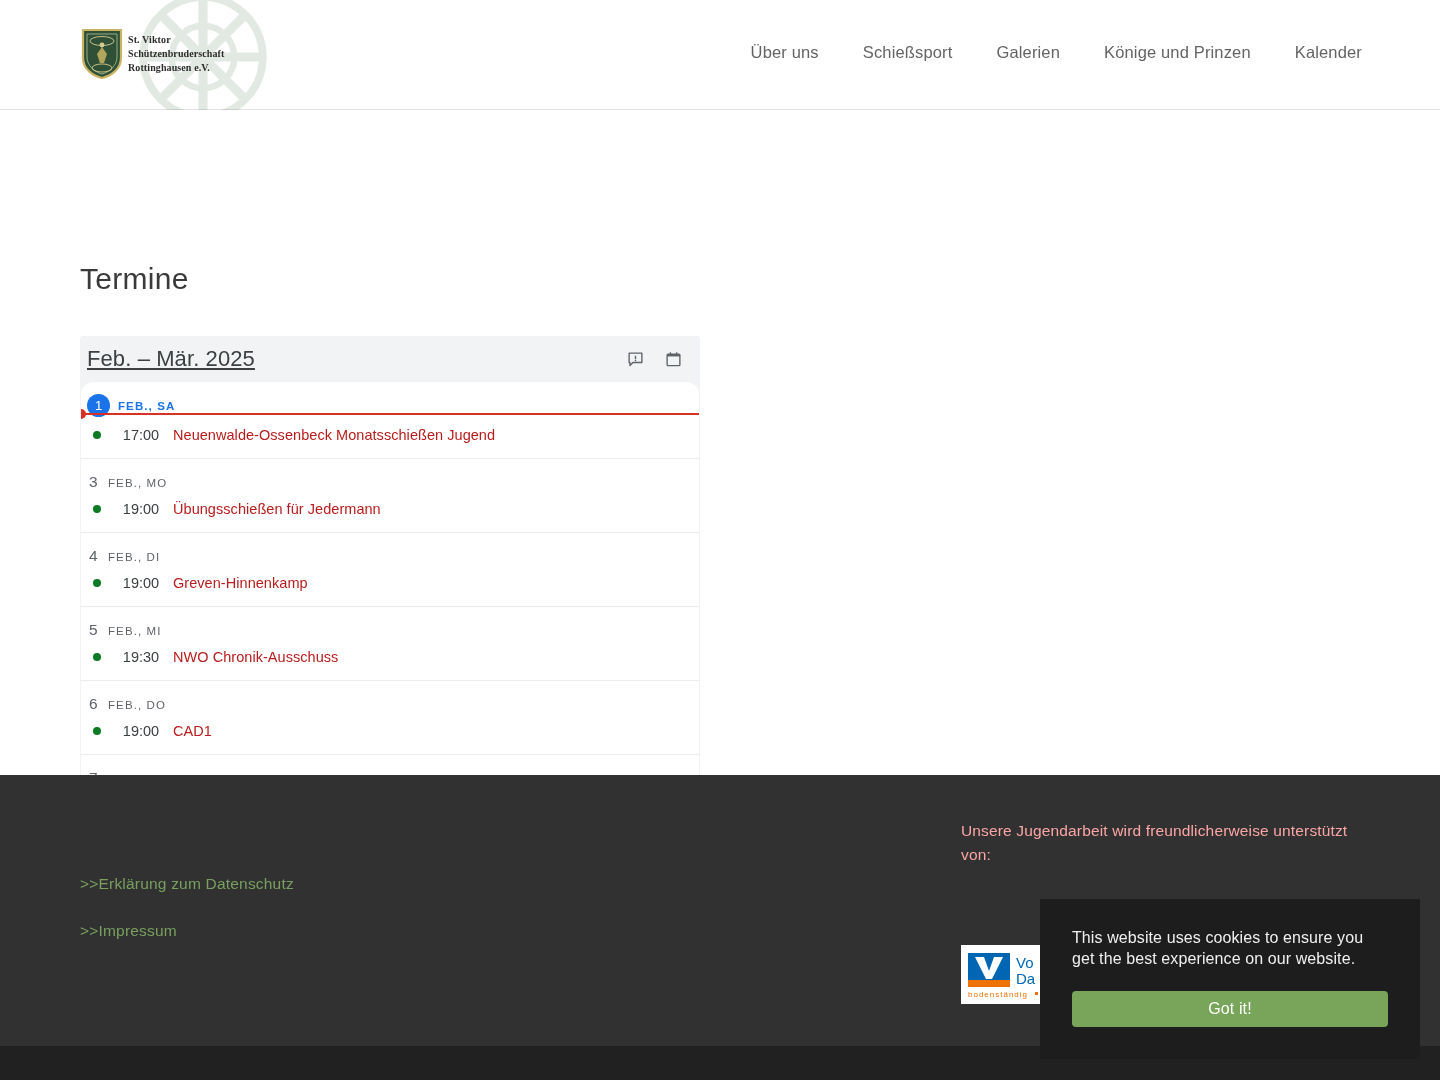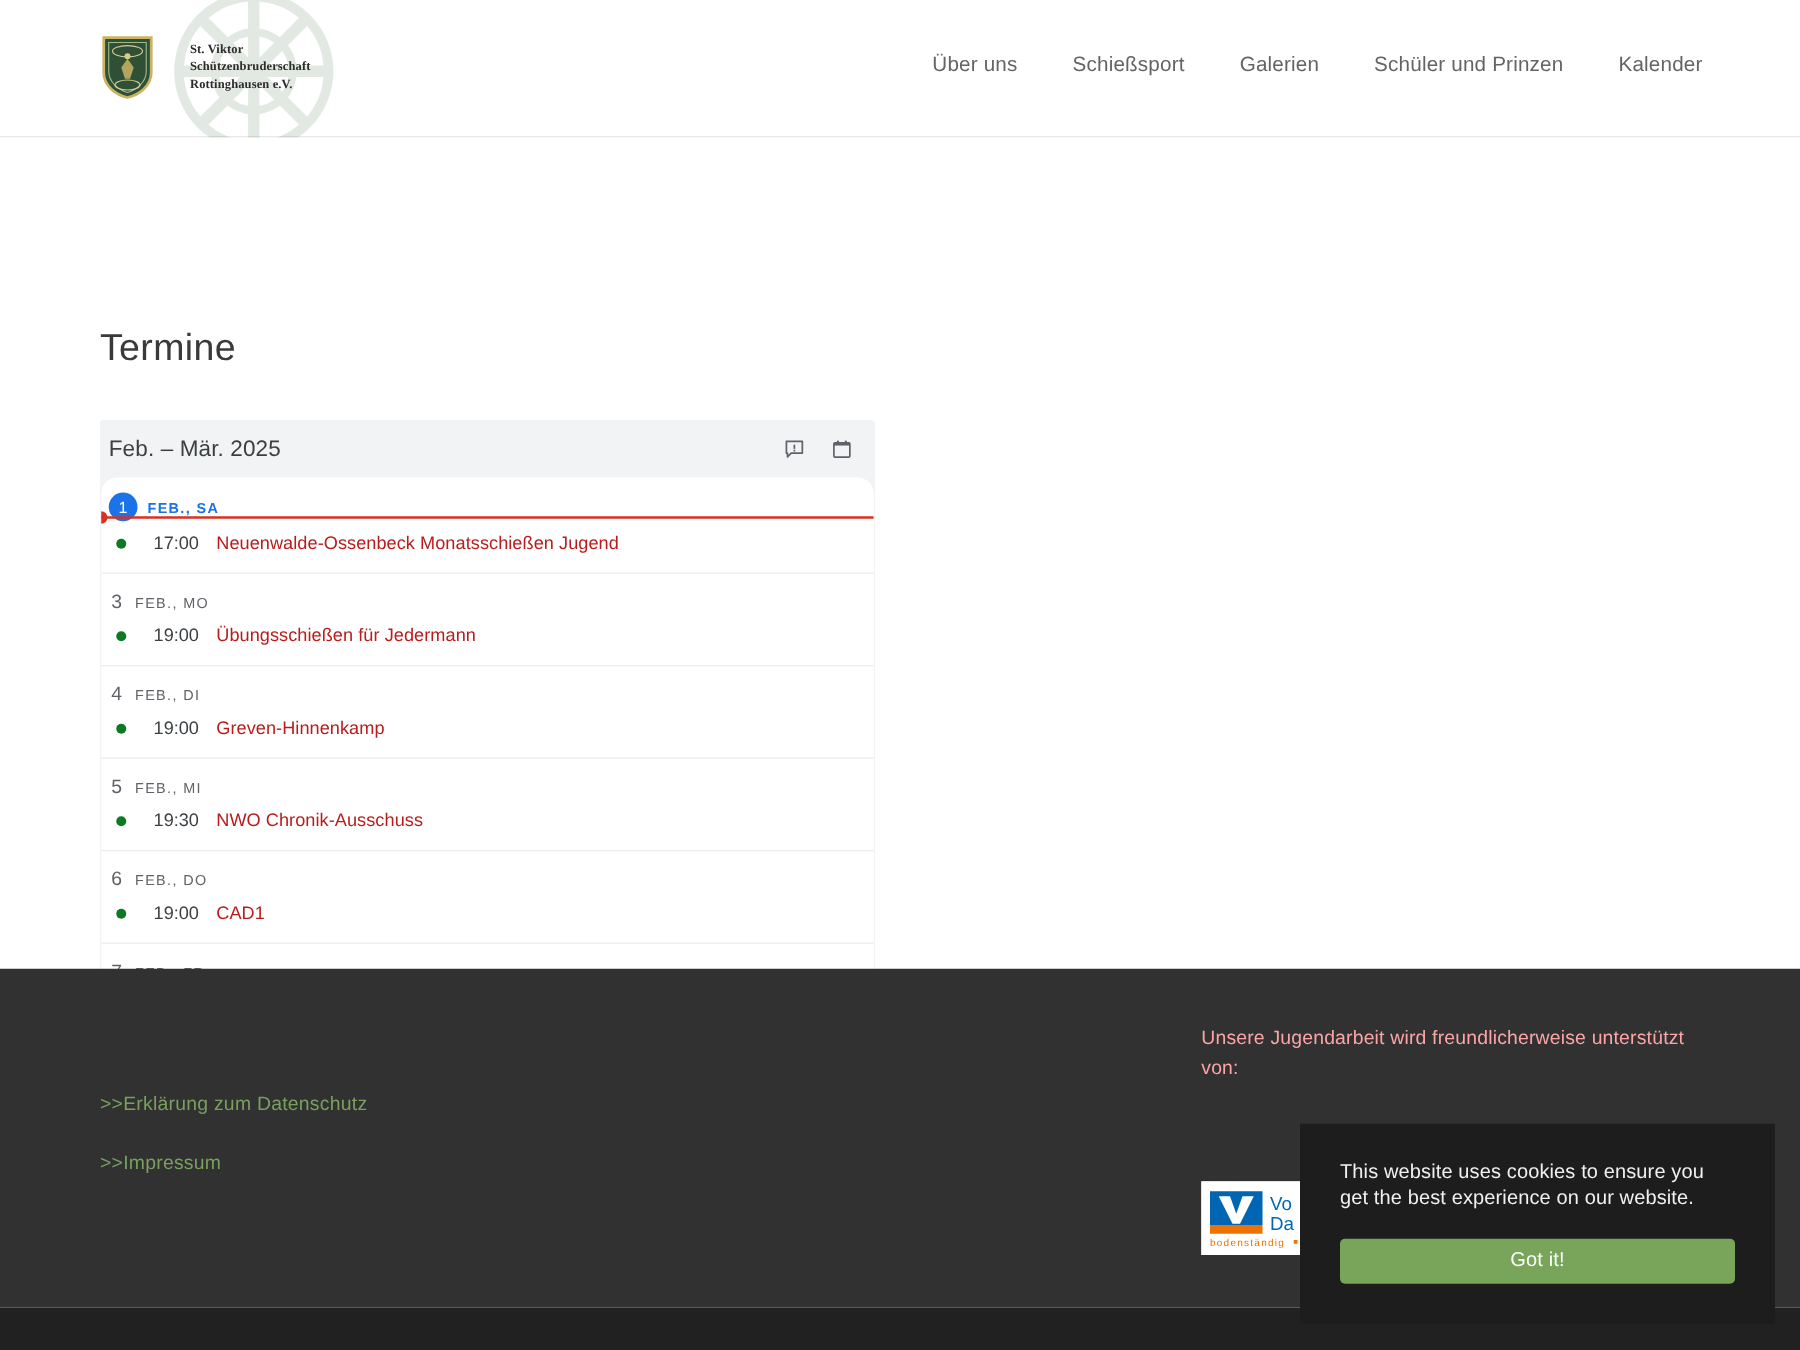--- a/index.html
+++ b/index.html
@@ -24,21 +24,21 @@
     left: 138px; top: -8px;
     width: 130px; height: 130px;
     opacity: 0.16;
     pointer-events: none;
   }
   .brand {
     position: absolute;
     left: 80px; top: 27px;
     display: flex;
     align-items: center;
-    gap: 28px;
+    gap: 4px;
   }
   .crest { width: 44px; height: 54px; display: block; }
   .brand-text {
     font-family: "Liberation Serif", serif;
     font-size: 10px;
     line-height: 1.42;
     color: #2c2c2c;
     font-weight: 700;
     letter-spacing: .1px;
     white-space: nowrap;
@@ -80,24 +80,25 @@
     overflow: hidden;
   }
   .cal-head {
     height: 46px;
     display: flex;
     align-items: center;
     justify-content: space-between;
     padding: 0 16px 0 6px;
   }
   .cal-title {
-    font-size: 18px;
+    font-size: 22px;
     color: #3c4043;
     letter-spacing: .1px;
     padding-left: 1px;
+    text-decoration: underline;
   }
   .cal-head-icons { display: flex; align-items: center; gap: 16px; }
   .cal-icon-btn {
     width: 22px; height: 22px;
     display: flex; align-items: center; justify-content: center;
     cursor: pointer;
     background: none; border: 0; padding: 0;
     color: #5f6368;
   }
   .cal-body {
@@ -301,21 +302,21 @@
         <div>St. Viktor</div>
         <div>Schützenbruderschaft</div>
         <div>Rottinghausen e.V.</div>
       </div>
     </div>
 
     <nav class="main-nav">
       <a class="nav-link" href="#">Über uns</a>
       <a class="nav-link" href="#">Schießsport</a>
       <a class="nav-link" href="#">Galerien</a>
-      <a class="nav-link" href="#">Schüler und Prinzen</a>
+      <a class="nav-link" href="#">Könige und Prinzen</a>
       <a class="nav-link" href="#">Kalender</a>
     </nav>
   </header>
 
   <main class="main-wrap">
     <h1 class="page-title">Termine</h1>
 
     <section class="cal">
       <div class="cal-head">
         <div class="cal-title">Feb. – Mär. 2025</div>

